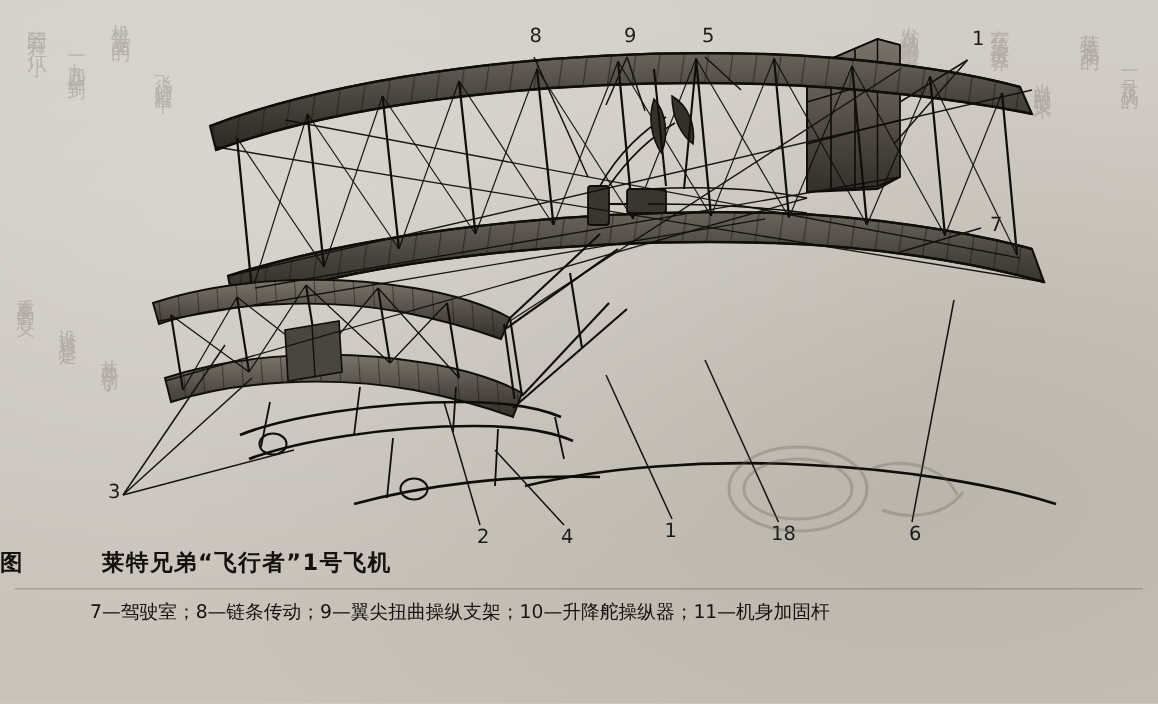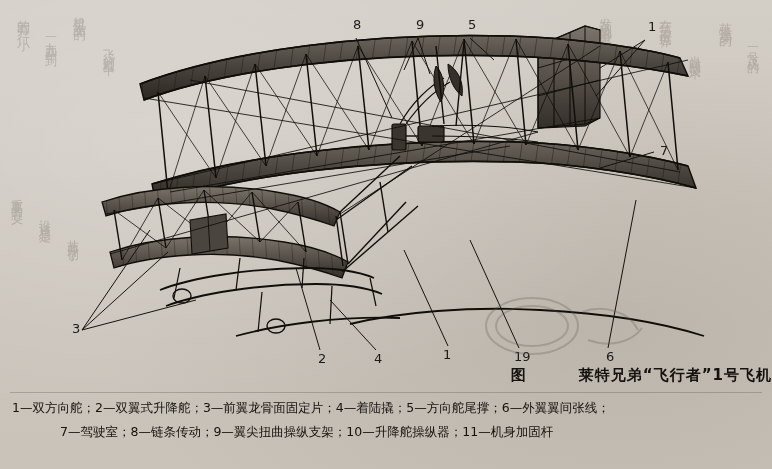--- a/index.html
+++ b/index.html
@@ -60,21 +60,21 @@
     font-size: 13px;
     color: #1b1b1b;
     font-family: "DejaVu Sans", sans-serif;
     line-height: 1;
   }
   .caption {
     position: absolute;
     left: 0;
     top: 366px;
     width: 772px;
-    text-align: right;
+    text-align: left;
     font-size: 15px;
     font-weight: bold;
     color: #14110f;
     font-family: "DejaVu Sans", sans-serif;
     letter-spacing: 1px;
   }
   .caption .fig-word {
     margin-right: 52px;
   }
   .legend {
@@ -355,37 +355,36 @@
 
     <div class="leader-label" style="left:648px; top:20px;">1</div>
     <div class="leader-label" style="left:72px;  top:322px;">3</div>
     <div class="leader-label" style="left:468px; top:18px;">5</div>
     <div class="leader-label" style="left:606px; top:350px;">6</div>
     <div class="leader-label" style="left:660px; top:144px;">7</div>
     <div class="leader-label" style="left:353px; top:18px;">8</div>
     <div class="leader-label" style="left:416px; top:18px;">9</div>
     <div class="leader-label" style="left:318px; top:352px;">2</div>
     <div class="leader-label" style="left:374px; top:352px;">4</div>
-    <div class="leader-label" style="left:514px; top:350px;">19</div>
+    <div class="leader-label" style="left:514px; top:350px;">18</div>
     <div class="leader-label" style="left:443px; top:348px;">1</div>
 
     <svg class="watermark" viewBox="0 0 190 70">
       <g fill="none" stroke="#5d574d" stroke-width="2">
         <ellipse cx="62" cy="36" rx="46" ry="28"></ellipse>
         <ellipse cx="62" cy="36" rx="36" ry="20"></ellipse>
         <path d="M112,22 C134,14 160,22 168,40"></path>
         <path d="M118,50 C140,58 162,52 172,38"></path>
       </g>
     </svg>
   </div>
 
   <div class="caption">
     <span class="fig-word">图</span><span>莱特兄弟“飞行者”1号飞机</span>
   </div>
 
   <div class="rule"></div>
 
   <div class="legend">
-    <div class="line first">1—双方向舵；2—双翼式升降舵；3—前翼龙骨面固定片；4—着陆撬；5—方向舵尾撑；6—外翼翼间张线；</div>
     <div class="line second">7—驾驶室；8—链条传动；9—翼尖扭曲操纵支架；10—升降舵操纵器；11—机身加固杆</div>
   </div>
 
 </div>
 
 </body></html>

